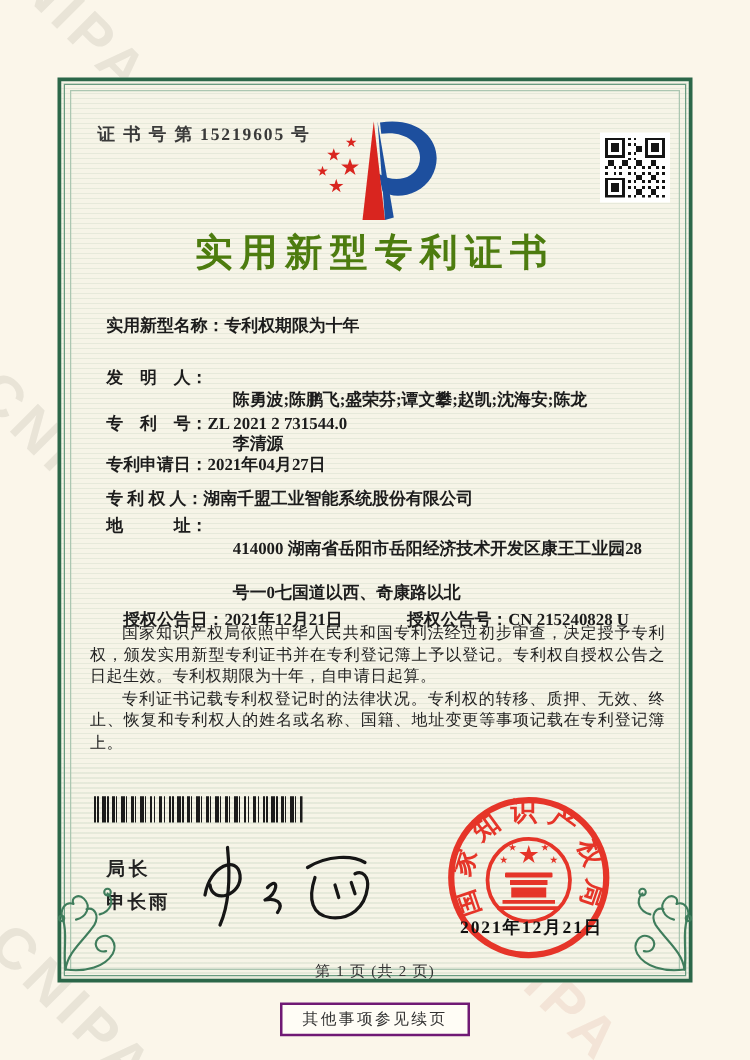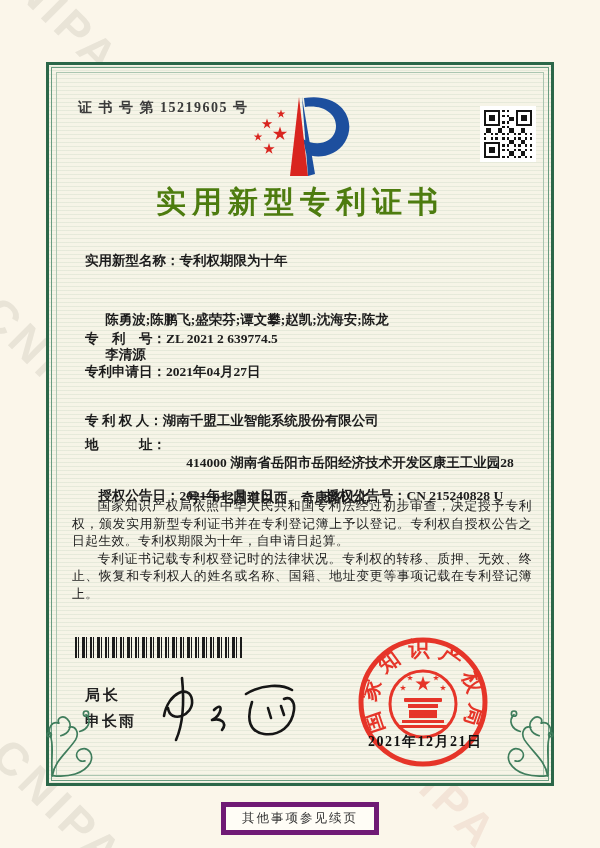--- a/index.html
+++ b/index.html
@@ -58,21 +58,21 @@
   .signer-title{position:absolute; z-index:3; left:85px; top:686px; font-size:15px; font-weight:700; letter-spacing:3px;}
   .signer-name{position:absolute; z-index:3; left:85px; top:712px; font-size:15px; font-weight:700; letter-spacing:2px;}
   .signature{position:absolute; z-index:4; left:150px; top:672px; width:180px; height:80px;}
   
   .seal{position:absolute; z-index:5; left:353px; top:632px; width:140px; height:140px; opacity:.93;}
   .date-stamp{position:absolute; z-index:6; left:368px; top:733px; font-size:14px; font-weight:600; letter-spacing:1.5px; color:#111;}
   
   .page-no{position:absolute; z-index:3; left:0; top:769px; width:100%; text-align:center; font-size:12px; color:#333; letter-spacing:1px;}
   .note-box{
     position:absolute; z-index:3; left:50%; top:802px; transform:translateX(-50%);
-    background:#fffdf6; border:5px solid #701a75; padding:3px 16px;
+    background:#fffdf6; border:2px solid #701a75; padding:3px 16px;
     font-size:12.5px; letter-spacing:2px; color:#333;
   }
 </style>
 </head>
 <body>
 
 <div class="page">
 
   <span class="wm gray" style="left:-28px; top:-18px;">CNIPA</span>
   <span class="wm pink" style="left:372px; top:226px;">CNIPA</span>
@@ -226,42 +226,43 @@
   </div>
 
   <h1 class="title">实用新型专利证书</h1>
 
   <div class="row" style="top:252px;text-align:right;">
     <span class="lbl">实用新型名称：</span>
     <span class="val">专利权期限为十年</span>
   </div>
 
   <div class="row" style="top:293px;">
+    <span class="lbl">发　明　人：</span>
     <span class="val">
       <span>陈勇波;陈鹏飞;盛荣芬;谭文攀;赵凯;沈海安;陈龙</span><br>
       <span>李清源</span>
     </span>
   </div>
 
   <div class="row" style="top:330px;text-align:right;">
     <span class="lbl">专　利　号：</span>
-    <span class="val">ZL 2021 2 639774.5</span>
+    <span class="val">ZL 2021 2 731544.0</span>
   </div>
 
   <div class="row" style="top:363px;">
     <span class="lbl">专利申请日：</span>
     <span class="val">2021年04月27日</span>
   </div>
 
-  <div class="row" style="top:412px;justify-content:space-between;">
+  <div class="row" style="top:390px;justify-content:space-between;">
     <span class="lbl">专 利 权 人：</span>
     <span class="val">湖南千盟工业智能系统股份有限公司</span>
   </div>
 
-  <div class="row" style="top:436px;">
+  <div class="row" style="top:412px;">
     <span class="lbl">地　　　址：</span>
     <span class="val">
       <span>414000 湖南省岳阳市岳阳经济技术开发区康王工业园28</span><br>
       <span>号一0七国道以西、奇康路以北</span>
     </span>
   </div>
 
   <div class="row2" style="left:85px; top:471px;">
     <span>授权公告日：</span><span>2021年12月21日</span>
   </div>
@@ -310,15 +311,16 @@
       <rect x="-19" y="-6" width="38" height="4" rx="1"></rect>
       <rect x="-15" y="0" width="30" height="4"></rect>
       <rect x="-14" y="6" width="28" height="8"></rect>
       <rect x="-21" y="16" width="42" height="3"></rect>
       <rect x="-25" y="21" width="50" height="3"></rect>
     </g>
   </svg>
 
   <div class="date-stamp">2021年12月21日</div>
 
+  <div class="page-no">第 1 页 (共 2 页)</div>
   <div class="note-box">其他事项参见续页</div>
 
 </div>
 
 </body></html>

